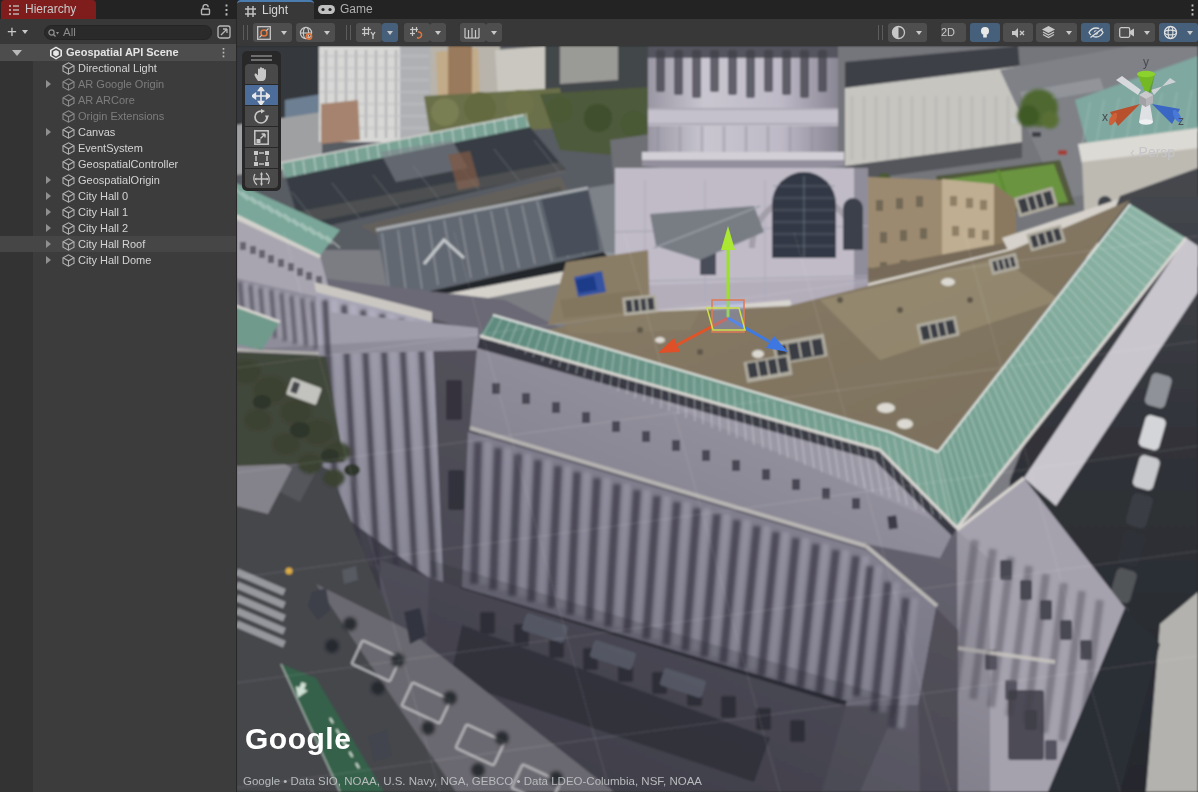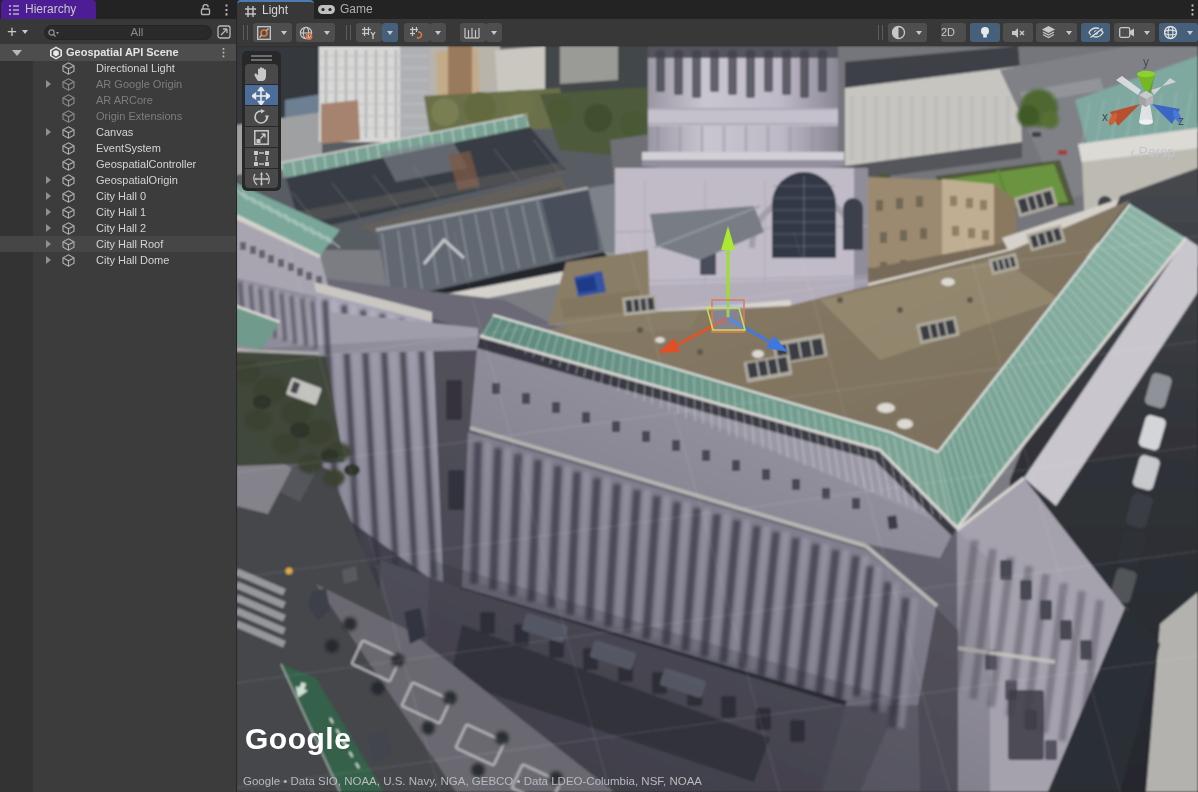--- a/index.html
+++ b/index.html
@@ -1,36 +1,36 @@
 <!DOCTYPE html>
 <html><head><meta charset="utf-8"><style>
 * { margin:0; padding:0; box-sizing:border-box; }
 html,body { width:1198px; height:792px; overflow:hidden; background:#282828;
   font-family:"Liberation Sans", sans-serif; }
 #root { position:relative; width:1198px; height:792px; }
 .abs { position:absolute; }
 
 #tabbar { position:absolute; left:0; top:0; width:1198px; height:19px; background:#232323; }
-#htab { position:absolute; left:1px; top:0; width:95px; height:19px; background:#4c1d95;
+#htab { position:absolute; left:1px; top:0; width:95px; height:19px; background:#7f1d1d;
   border-radius:4px 4px 0 0; color:#c8c8c8; font-size:12px; line-height:19px; }
 #stab { position:absolute; left:237px; top:0; width:77px; height:19px; background:#383838;
   border-radius:4px 4px 0 0; border-top:2px solid #4a7cb0; color:#d8d8d8; font-size:12px; line-height:17px; }
 #gtab { position:absolute; left:318px; top:0; height:19px; color:#b0b0b0; font-size:12px; line-height:19px; }
 
 #hier { position:absolute; left:0; top:19px; width:236px; height:773px; background:#3c3c3c; }
 #hier .gutter { position:absolute; left:0; top:26px; width:33px; height:747px; background:#333333; }
 #hsearchrow { position:absolute; left:0; top:0; width:236px; height:26px; background:#383838;
   border-bottom:1px solid #2f2f2f; }
 #hsearch { position:absolute; left:44px; top:6px; width:168px; height:15px; background:#2a2a2a;
-  border:1px solid #242424; border-radius:8px; color:#8a8a8a; font-size:11.5px; line-height:13px; padding-left:18px;text-align:center; }
+  border:1px solid #242424; border-radius:8px; color:#8a8a8a; font-size:11.5px; line-height:13px; padding-left:18px; }
 .row { position:absolute; left:0; width:236px; height:16px; font-size:11px; line-height:16px; color:#d4d4d4; white-space:nowrap; }
 .row.dim { color:#7d7d7d; }
 .row .tri { position:absolute; left:46px; top:3.5px; width:0; height:0;
   border-left:5px solid #909090; border-top:4px solid transparent; border-bottom:4px solid transparent; }
-.row .lbl { position:absolute; left:96px; }
+.row .lbl { position:absolute; left:78px; }
 .cube { position:absolute; left:62px; top:2px; }
 
 #stoolbar { position:absolute; left:237px; top:19px; width:961px; height:27px; background:#383838; }
 .tbtn { position:absolute; top:4px; height:19px; background:#4e4e4e; border-radius:3px; }
 .tbtn.blue { background:#46607c; }
 .caret { position:absolute; top:8px; width:0; height:0; border-top:4px solid #c8c8c8;
   border-left:3.5px solid transparent; border-right:3.5px solid transparent; }
 .handle { position:absolute; top:6px; width:5px; height:15px;
   border-left:1.5px solid #5c5c5c; border-right:1.5px solid #5c5c5c; }
 

